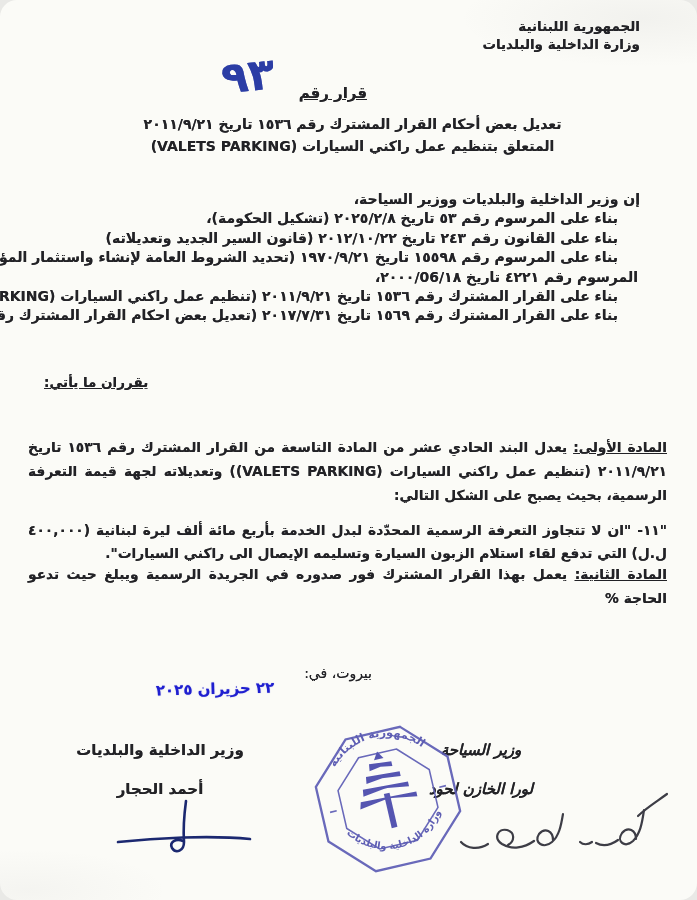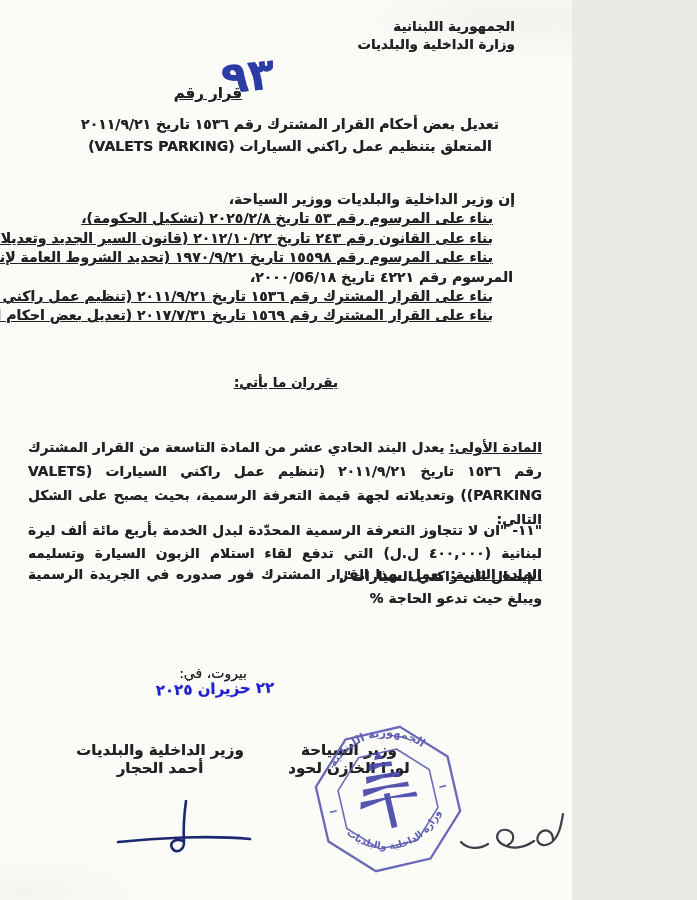--- a/index.html
+++ b/index.html
@@ -2,24 +2,25 @@
 <html lang="ar"><head>
 <meta charset="utf-8">
 <style>
   html,body{margin:0;padding:0;}
   body{
     width:697px;height:900px;
     background:#e9e9e6;
     font-family:"DejaVu Sans", sans-serif;
   }
   .page{
-    position:relative;width:572px;height:900px;overflow:hidden;
+    position:relative;width:697px;height:900px;overflow:hidden;
     background:#fbfbf7;
     color:#222226;
     direction:rtl;
+    border-radius:17px;
   }
   .page::before{
     content:"";position:absolute;inset:0;pointer-events:none;
     background:
       radial-gradient(260px 70px at 92% 2%, rgba(120,120,120,.07), transparent 70%),
       radial-gradient(200px 60px at 4% 99%, rgba(120,120,120,.05), transparent 70%);
   }
   .ink{ color:#222226; text-shadow:0 0 .4px rgba(34,34,38,.75); }
 
   .header{
@@ -44,27 +45,28 @@
     position:absolute; top:113px; left:8px; right:0;
     text-align:center; font-weight:bold; font-size:14px; line-height:22px;
   }
 
   .preamble{
     position:absolute; top:190px; right:57px; left:20px;
     text-align:right; font-weight:bold; font-size:14px; line-height:19.4px;
     white-space:nowrap;
   }
   .preamble .intro{ padding-right:0; }
-  .preamble .clause{ padding-right:22px;text-decoration:underline; }
+  .preamble .clause{ padding-right:22px; }
   .preamble .cont{ padding-right:2px; }
 
   .decide-heading{
     position:absolute; top:374px; left:0; right:0;
-    text-align:center; font-weight:bold; font-size:13.5px;
+    text-align:left; font-weight:bold; font-size:13.5px;
     text-decoration:underline;
+    padding-left:44px;
   }
   .decide-heading span{ text-decoration:underline; }
 
   .article{
     position:absolute; right:30px; left:28px;
     font-weight:bold; font-size:13.8px; line-height:24px;
     text-align:justify; text-align-last:right;
   }
   .article .label{ text-decoration:underline; }
   #article-one{ top:421px; }
@@ -80,23 +82,23 @@
     color:#1f1fd0; font-weight:bold; font-size:15px; letter-spacing:2.5px;
     text-align:center; transform:rotate(-1.5deg);
     text-shadow:0 0 1px rgba(31,31,208,.55);
     white-space:nowrap;
   }
 
   .sig-block{
     position:absolute; top:741px; width:190px;
     text-align:center; font-weight:bold; font-size:15px;
   }
-  #sig-tourism{ right:128px; }
+  #sig-tourism{ right:121px;font-style:italic; }
   #sig-interior{ left:65px; }
-  .sig-block .sig-name{ }
+  .sig-block .sig-name{ margin-top:21px; }
 
   .sig-svg{ position:absolute; }
   #tourism-signature{ left:420px; top:792px; }
   #interior-signature{ left:100px; top:798px; }
 
   .seal{
     position:absolute; left:310px; top:718px; width:156px; height:162px;
     transform:rotate(-13deg); opacity:.92;
   }
 </style>

